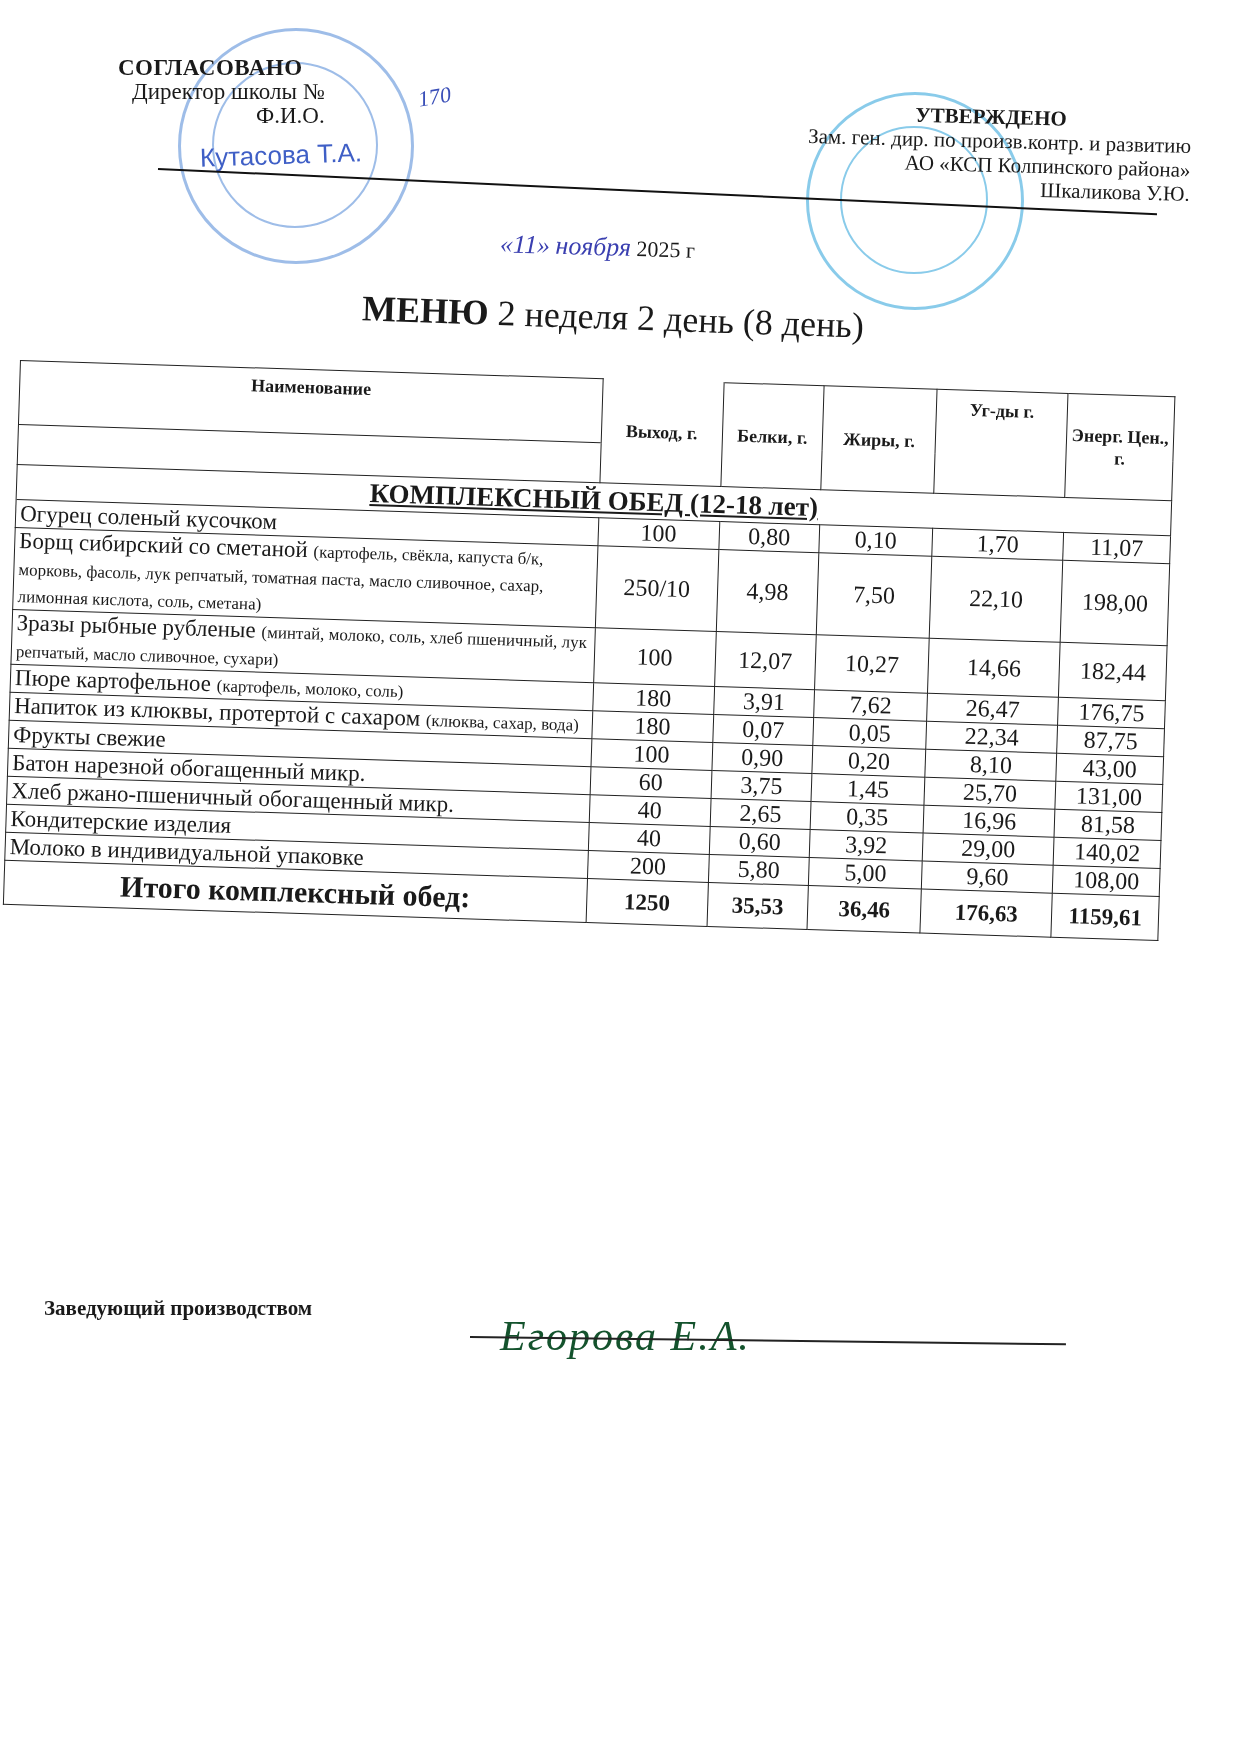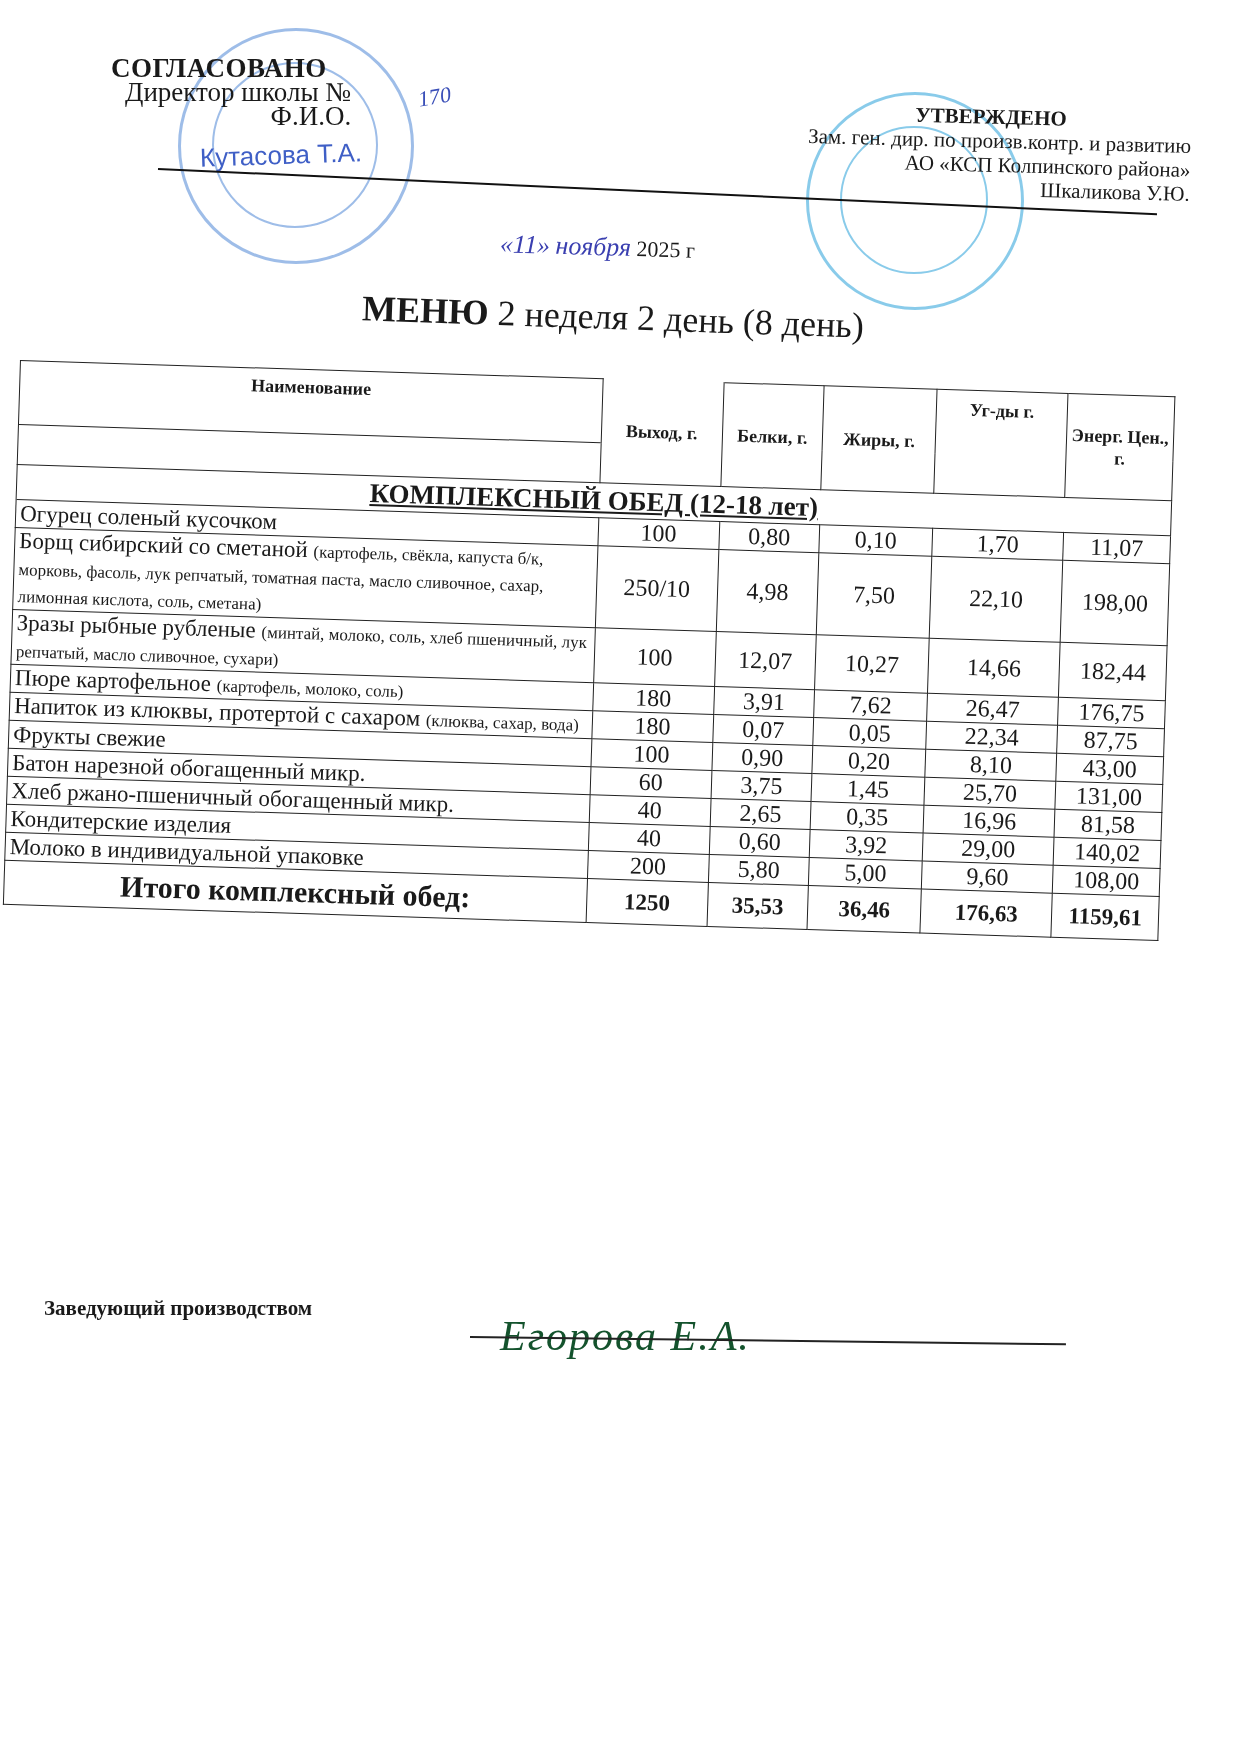--- a/index.html
+++ b/index.html
@@ -1,19 +1,19 @@
 <!DOCTYPE html>
 <html><head>
 <meta charset="utf-8">
 <style>
   html, body { margin: 0; padding: 0; background: #ffffff; }
   body { width: 1240px; height: 1753px; position: relative; overflow: hidden;
          font-family: "Liberation Serif", "DejaVu Serif", serif; color: #1a1a1a; }
 
-  .approve-left { position: absolute; left: 111px; top: 56px; font-size: 27px; line-height: 24px; }
+  .approve-left { position: absolute; left: 118px; top: 56px; font-size: 23px; line-height: 24px; }
   .approve-left .title { font-weight: bold; letter-spacing: 0.5px; }
   .approve-left .line2 { padding-left: 14px; }
   .approve-left .line3 { padding-left: 66px; position: relative; text-align: right; }
   .fio-hand { position: absolute; left: 200px; top: 140px; font-size: 26px; color: #3f5fc6;
               font-family: "Liberation Sans", sans-serif; transform: rotate(-2deg); }
   .school-num { position: absolute; left: 418px; top: 84px; font-size: 22px; color: #3a4fb8;
                 font-family: "Liberation Serif", serif; font-style: italic; transform: rotate(-10deg); }
 
   .sign-line-top { position: absolute; left: 158px; top: 168px; width: 1000px; height: 2px;
                    background: #111; transform: rotate(2.6deg); transform-origin: left center; }

